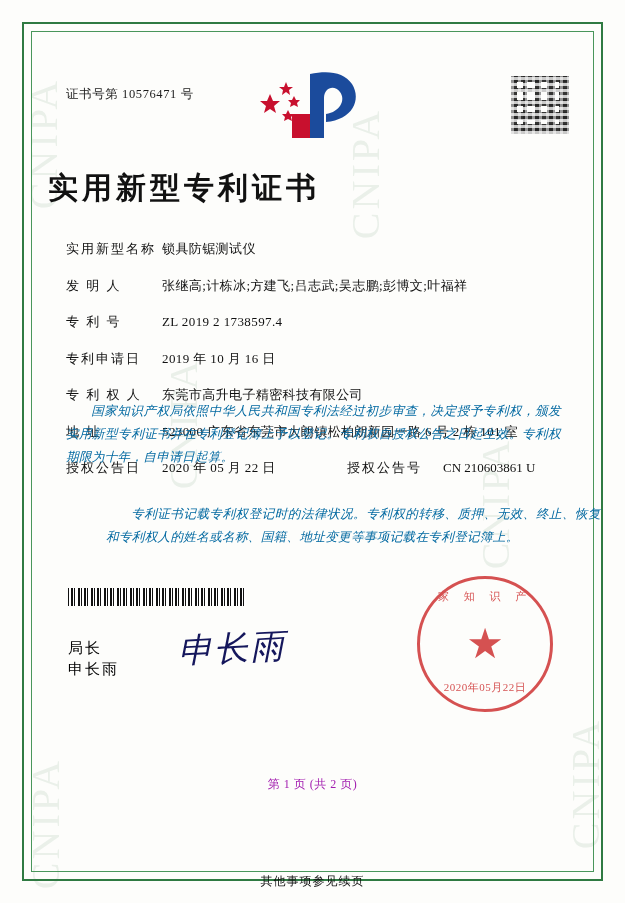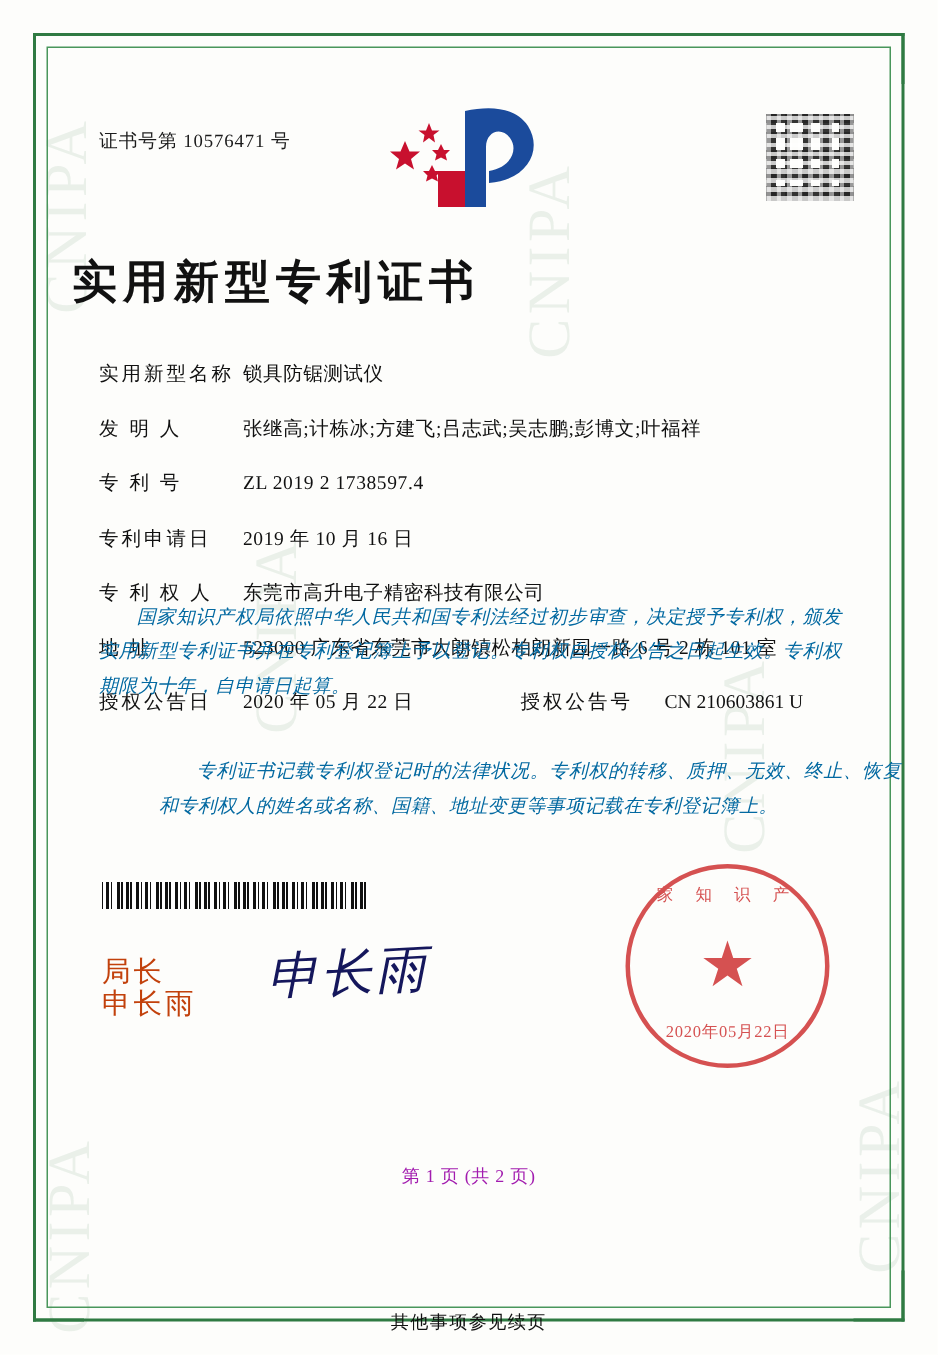--- a/index.html
+++ b/index.html
@@ -173,24 +173,24 @@
     height: 18px;
     background: repeating-linear-gradient(90deg,
       #111 0 1px, #fff 1px 3px, #111 3px 5px, #fff 5px 6px,
       #111 6px 7px, #fff 7px 10px, #111 10px 12px, #fff 12px 13px);
   }
 
   .sign-block {
     position: absolute;
     left: 20px;
     top: 590px;
-    font-size: 19px;
+    font-size: 15px;
     line-height: 21px;
     letter-spacing: 2px;
-    color: #c2410c;
+    color: #000000;
   }
   .signature {
     position: absolute;
     left: 130px;
     top: 578px;
     font-size: 34px;
     font-family: "DejaVu Serif", serif;
     font-style: italic;
     color: #15175c;
     letter-spacing: 2px;

